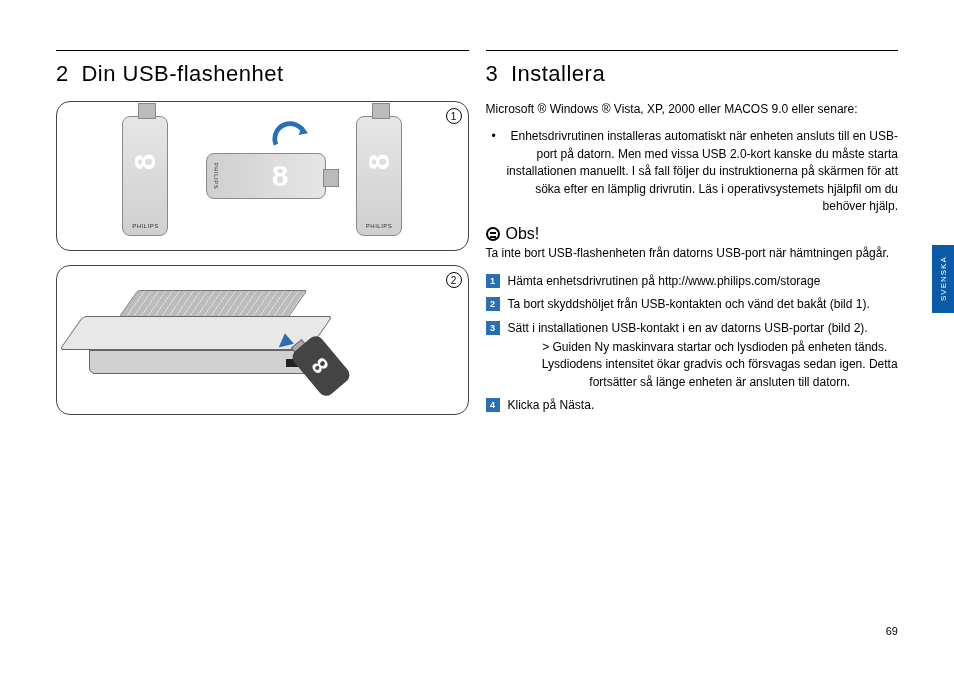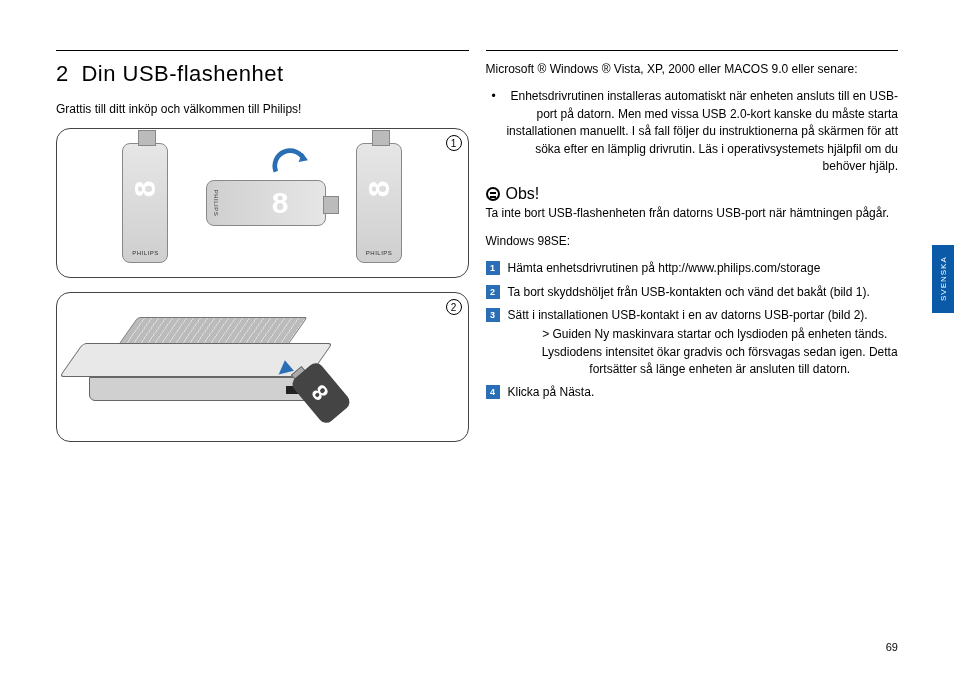--- a/index.html
+++ b/index.html
@@ -200,38 +200,37 @@
     letter-spacing:1px;
     display:flex;
     align-items:center;
     justify-content:center;
     writing-mode: vertical-rl;
     transform: rotate(180deg);
   }
   .page-num {
     position:absolute;
     right:56px;
-    bottom:22px;
+    bottom:38px;
     font-size:11px;
   }
 </style>
 </head>
 <body>
 
 <div class="lang-tab">SVENSKA</div>
 
 <div class="columns">
 
   <div class="col">
     <div class="col-rule"></div>
     <h2>
       <span class="num">2</span>
       <span>Din USB-flashenhet</span>
     </h2>
-    <p>Grattis till ditt inköp och välkommen till Philips!</p>
 
     <div class="figure">
       <div class="fig-label">1</div>
       <div class="usb-row">
         <div class="usb">
             <div class="philips">PHILIPS</div>
           </div>
         <svg class="arrow-curve" viewBox="0 0 40 36">
             <path d="M4 26 A16 16 0 0 1 34 14" fill="none" stroke="#2a6fb5" stroke-width="5"></path>
             <path d="M32 6 L38 14 L28 16 Z" fill="#2a6fb5"></path>
@@ -257,38 +256,41 @@
           <div class="plug-arrow"></div>
           <div class="plug-tip"></div>
           <div class="plug-body"></div>
         </div>
       </div>
     </div>
   </div>
 
   <div class="col">
     <div class="col-rule"></div>
+    <h2>
+      <span class="num">3</span>
+      <span>Installera</span>
+    </h2>
 
     <p><b>Microsoft ® Windows ® Vista, XP, 2000 eller MACOS 9.0 eller senare:</b></p>
 
     <ul class="bullet">
       <li>
         <span>Enhetsdrivrutinen installeras automatiskt när enheten ansluts till en USB-port på datorn. Men med vissa USB 2.0-kort kanske du måste starta installationen manuellt. I så fall följer du instruktionerna på skärmen för att söka efter en lämplig drivrutin. Läs i operativsystemets </span><b>hjälpfil</b><span> om du behöver hjälp.</span>
       </li>
     </ul>
 
     <div class="obs-row">
       <span class="obs-icon"></span>
       <b>Obs!</b>
     </div>
     <p>
       <span>Ta inte bort USB-flashenheten från datorns </span><b>USB-port</b><span> när hämtningen pågår.</span>
     </p>
 
-    <p><b>Windows 98SE:</b></p>
 
     <ol class="steps">
       <li>
         <span class="step-num">1</span>
         <span>Hämta enhetsdrivrutinen på </span><b>http://www.philips.com/storage</b>
       </li>
       <li>
         <span class="step-num">2</span>
         <span>Ta bort </span><b>skyddshöljet</b><span> från </span><b>USB-kontakten</b><span> och vänd det bakåt (bild 1).</span>
       </li>

